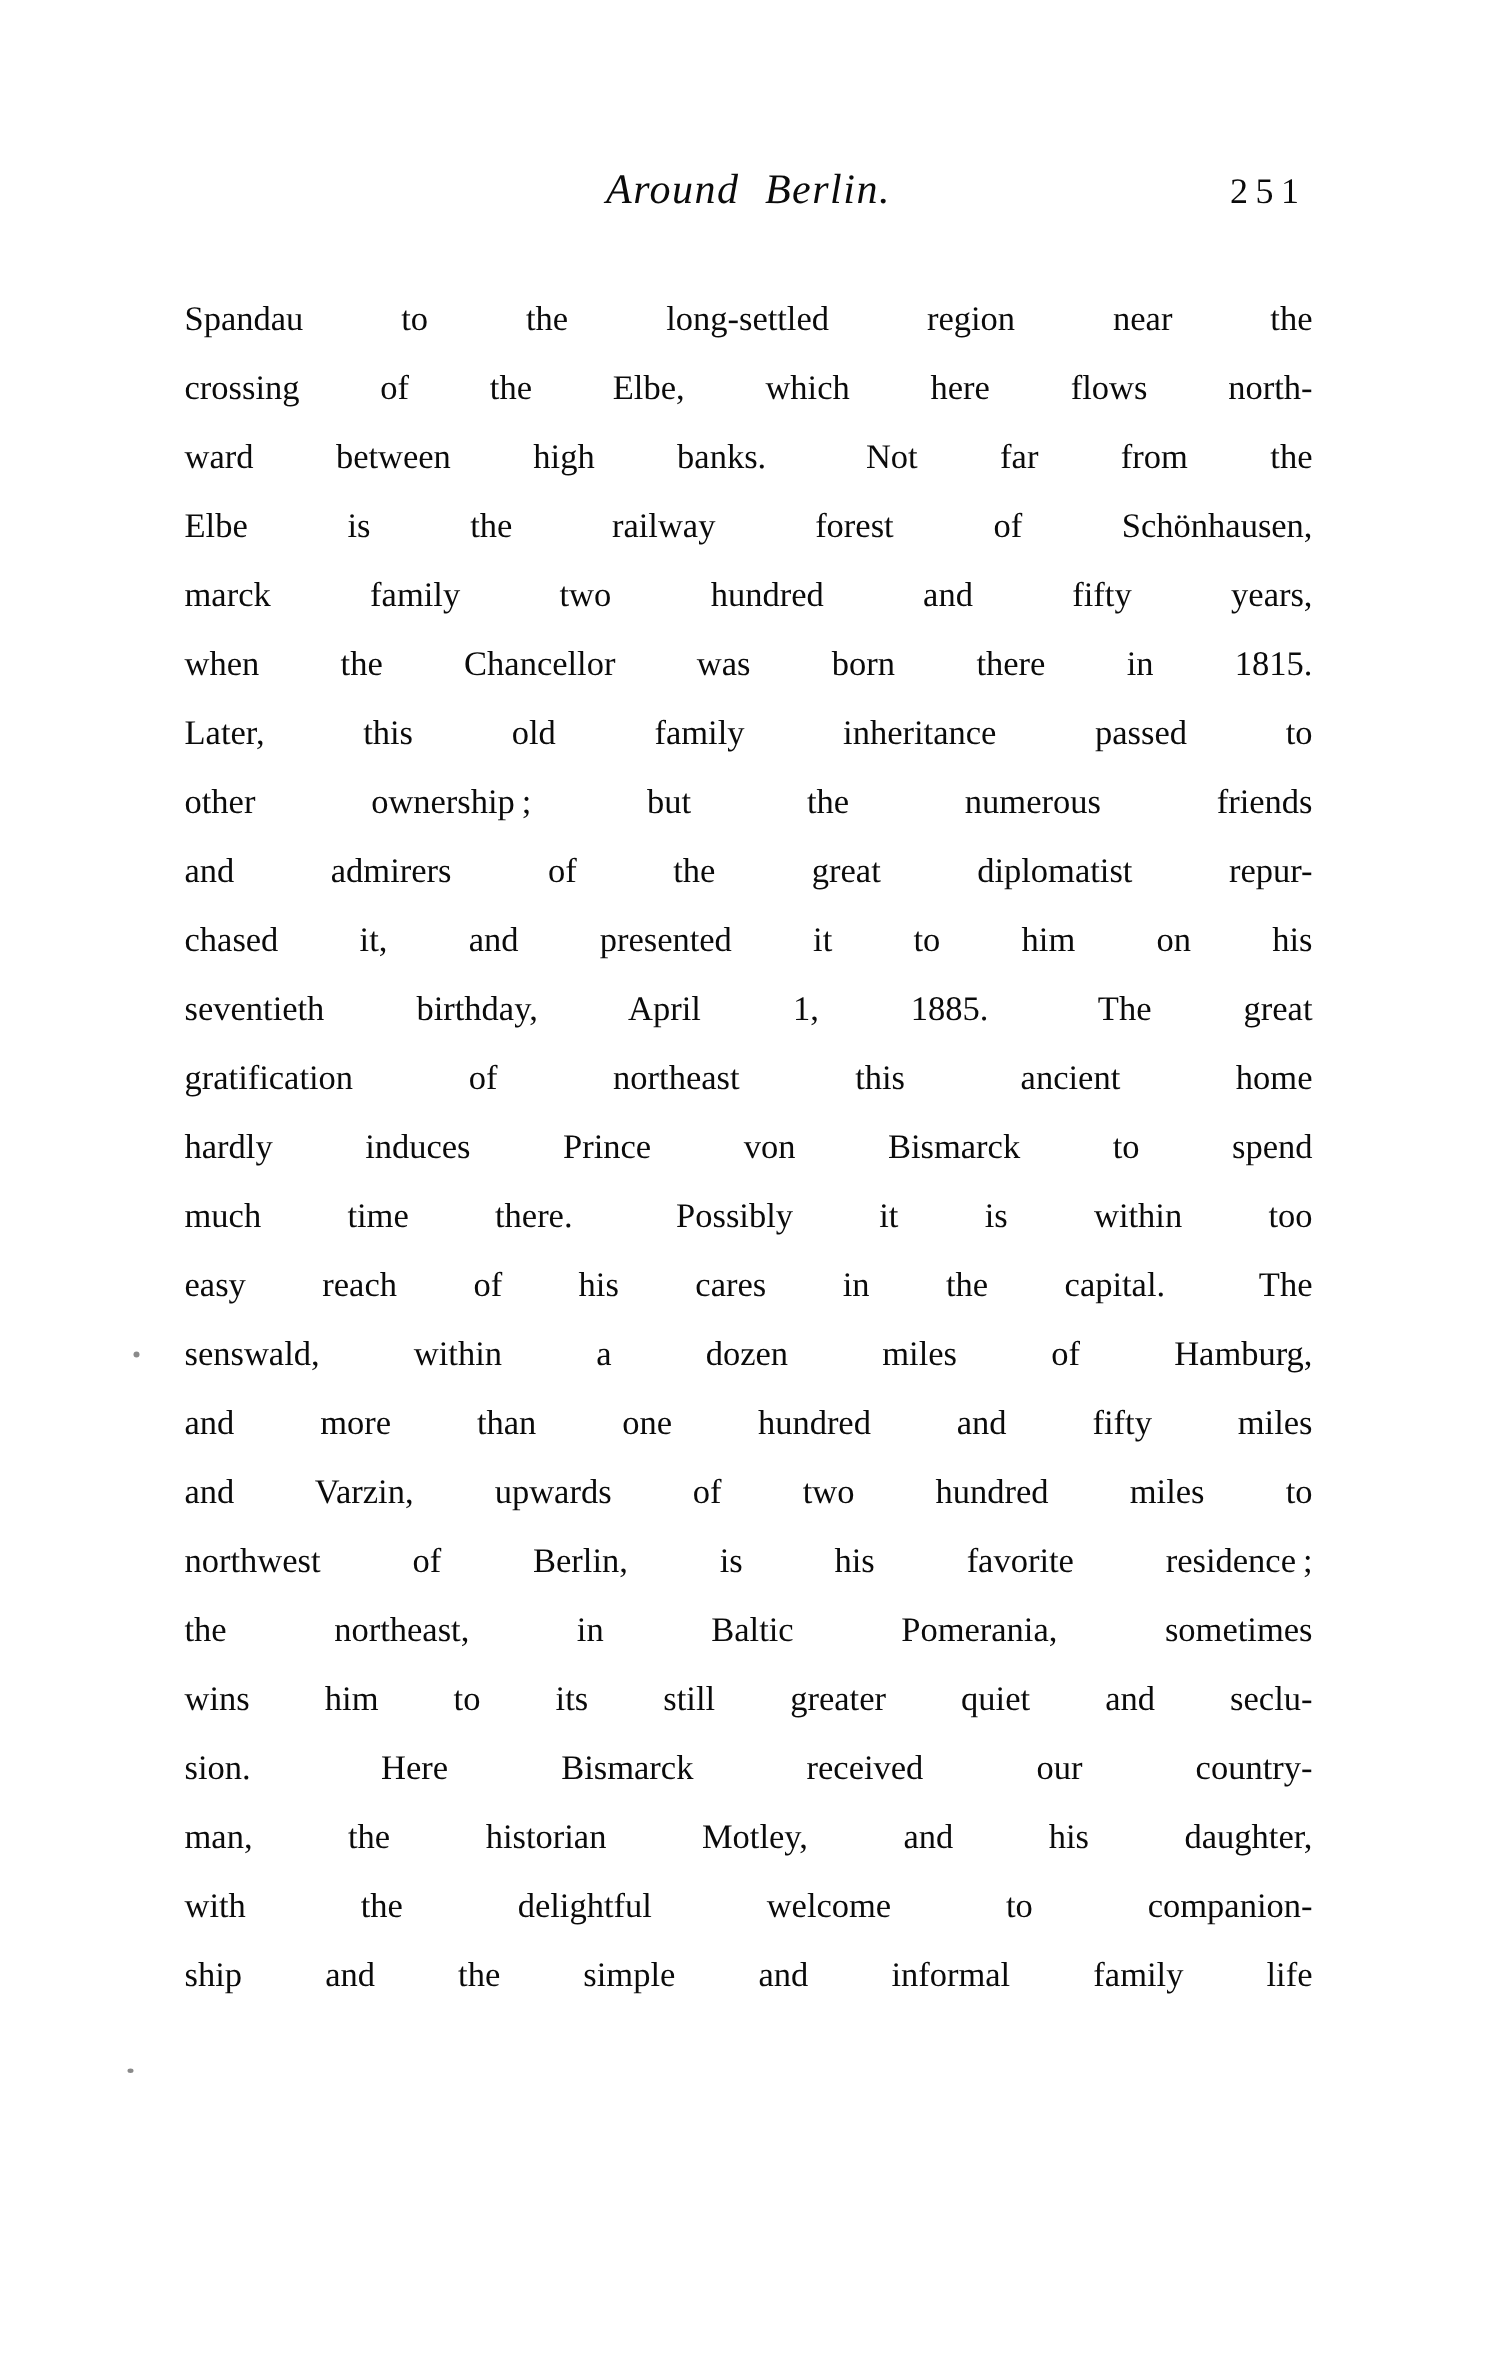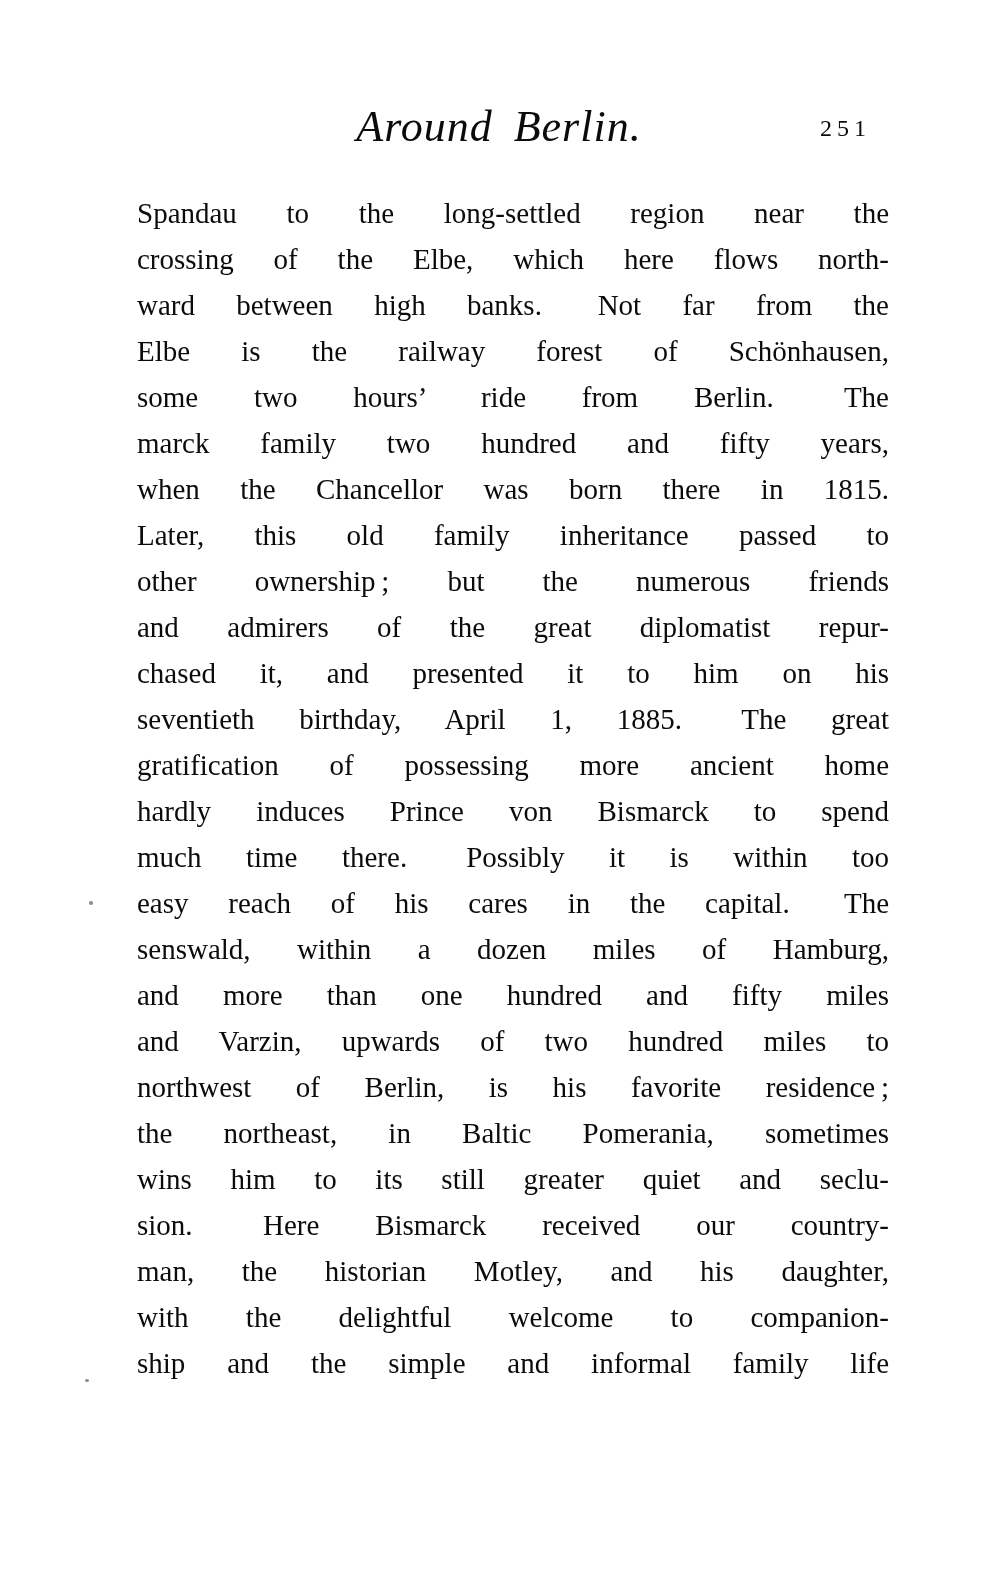--- a/index.html
+++ b/index.html
@@ -23,40 +23,40 @@
     position: absolute;
     top: 103px;
     left: 123px;
     width: 752px;
     height: 48px;
   }
   .running-title {
     display: block;
     text-align: center;
     font-style: italic;
-    font-size: 44px;
+    font-size: 28px;
     line-height: 48px;
     letter-spacing: 1px;
     word-spacing: 9px;
   }
   .page-number {
     position: absolute;
     right: 4px;
     top: 7px;
     font-size: 24px;
     line-height: 36px;
     letter-spacing: 5px;
     font-style: normal;
   }
   .paragraph {
     position: absolute;
     top: 190px;
-    left: 137px;
+    left: 123px;
     width: 752px;
-    font-size: 29px;
+    font-size: 23px;
   }
   .text-line {
     height: 46px;
     line-height: 46px;
     text-align: justify;
     text-align-last: justify;
     text-justify: inter-word;
   }
   .scan-speck {
     position: absolute;
@@ -74,29 +74,28 @@
   <div class="running-header">
     <span class="running-title">Around Berlin.</span>
     <span class="page-number">251</span>
   </div>
 
   <div class="paragraph">
       <div class="text-line">Spandau to the long-settled region near the</div>
       <div class="text-line">crossing of the Elbe, which here flows north-</div>
       <div class="text-line">ward between high banks.  Not far from the</div>
       <div class="text-line">Elbe is the railway forest of Schönhausen,</div>
-      <div class="text-line">some two hours’ ride from Berlin.  The</div>
       <div class="text-line">marck family two hundred and fifty years,</div>
       <div class="text-line">when the Chancellor was born there in 1815.</div>
       <div class="text-line">Later, this old family inheritance passed to</div>
       <div class="text-line">other ownership ; but the numerous friends</div>
       <div class="text-line">and admirers of the great diplomatist repur-</div>
       <div class="text-line">chased it, and presented it to him on his</div>
       <div class="text-line">seventieth birthday, April 1, 1885.  The great</div>
-      <div class="text-line">gratification of possessing more ancient home</div>
+      <div class="text-line">gratification of northeast this ancient home</div>
       <div class="text-line">hardly induces Prince von Bismarck to spend</div>
       <div class="text-line">much time there.  Possibly it is within too</div>
       <div class="text-line">easy reach of his cares in the capital.  The</div>
       <div class="text-line">senswald, within a dozen miles of Hamburg,</div>
       <div class="text-line">and more than one hundred and fifty miles</div>
       <div class="text-line">and Varzin, upwards of two hundred miles to</div>
       <div class="text-line">northwest of Berlin, is his favorite residence ;</div>
       <div class="text-line">the northeast, in Baltic Pomerania, sometimes</div>
       <div class="text-line">wins him to its still greater quiet and seclu-</div>
       <div class="text-line">sion.  Here Bismarck received our country-</div>

